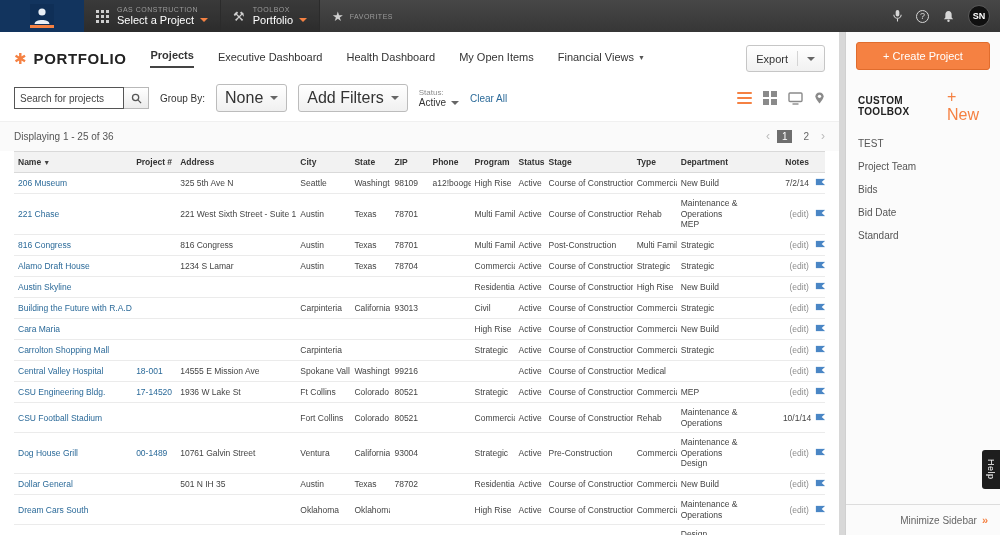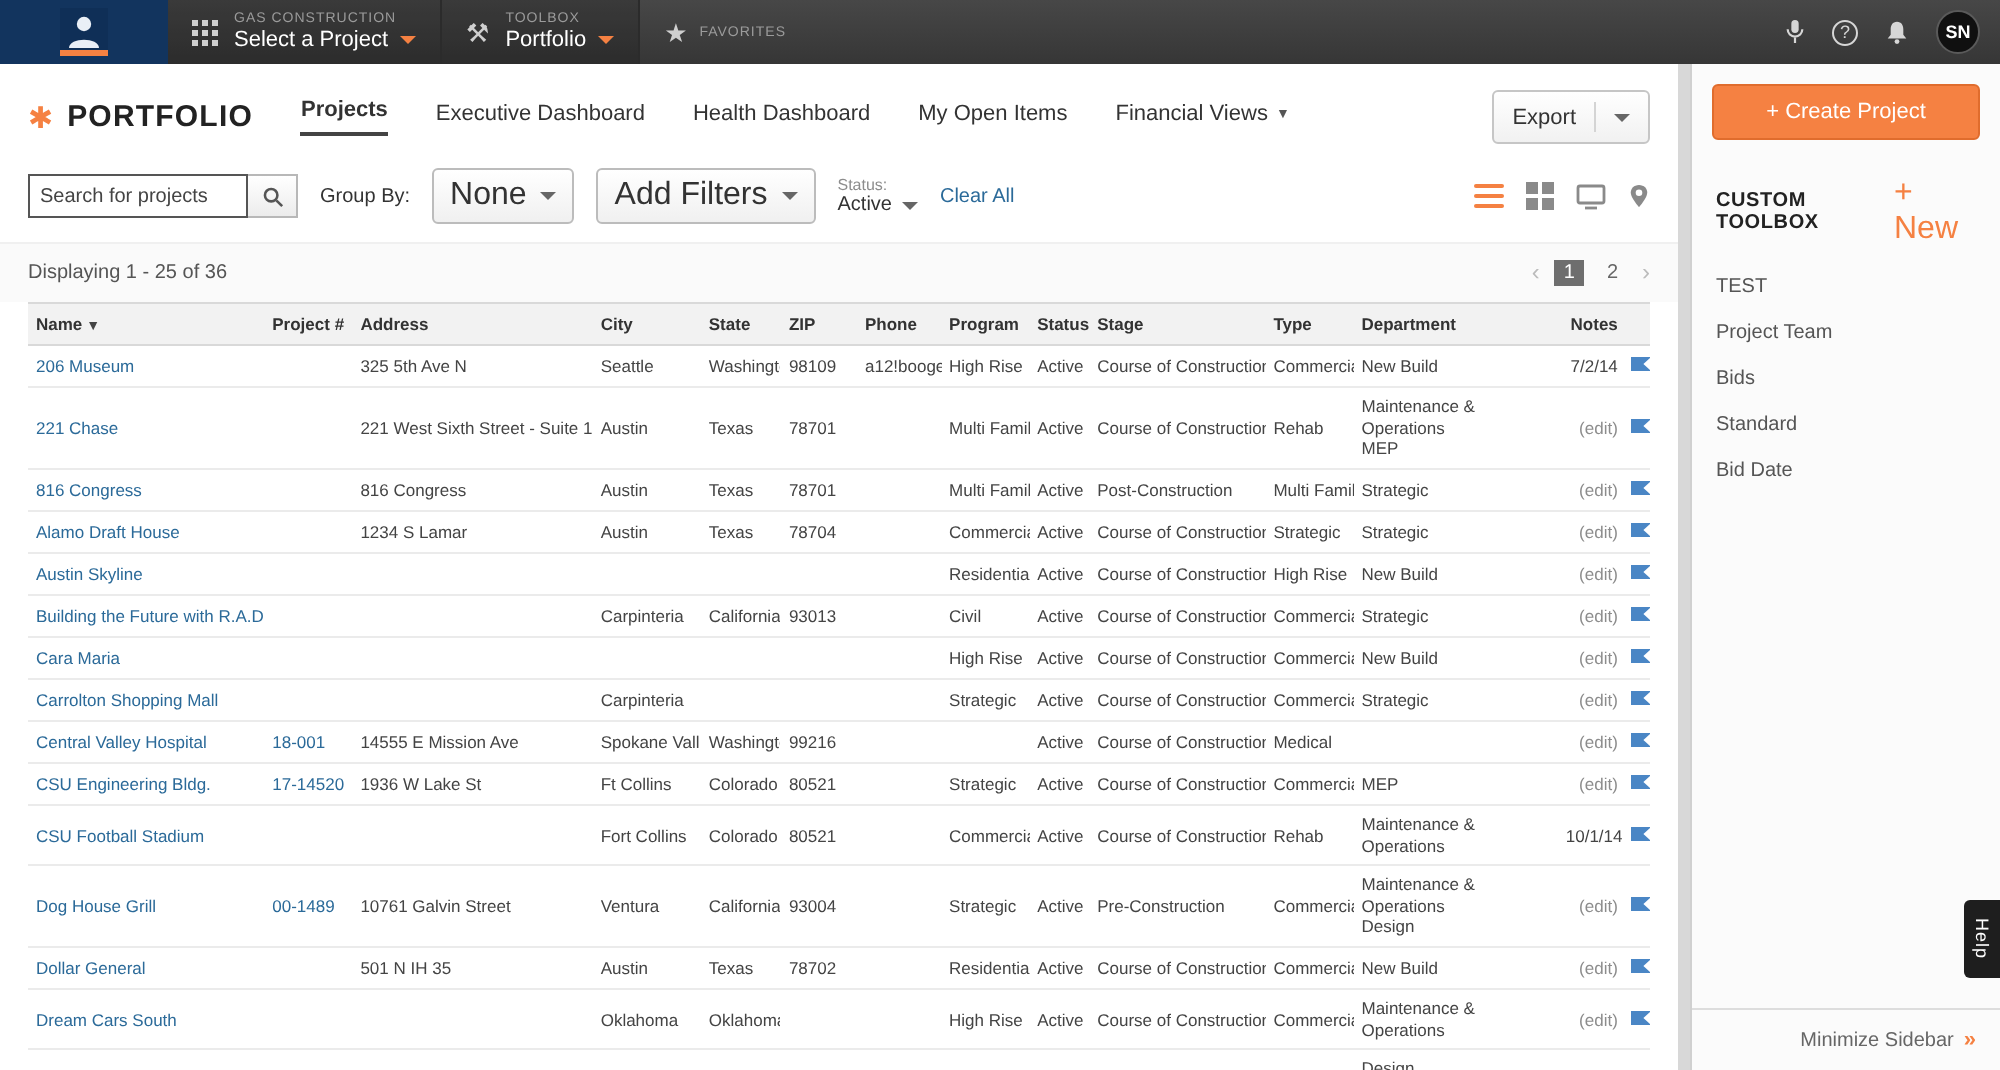--- a/index.html
+++ b/index.html
@@ -558,22 +558,22 @@
   <div class="sidebar">
     <button class="create-btn">+ Create Project</button>
     <div class="cr-header">
       <span class="cr-title">CUSTOM TOOLBOX</span>
       <a class="new-link">+ New</a>
     </div>
     <div>
         <div class="report-item">TEST</div>
         <div class="report-item">Project Team</div>
         <div class="report-item">Bids</div>
+        <div class="report-item">Bid Date</div>
         <div class="report-item">Standard</div>
-        <div class="report-item">Bid Date</div>
       </div>
     <div class="sidebar-footer">
       <span>Minimize Sidebar</span>
       <span class="chevrons">»</span>
     </div>
   </div>
 </div>
 
 <div class="help-tab">Help</div>
 

